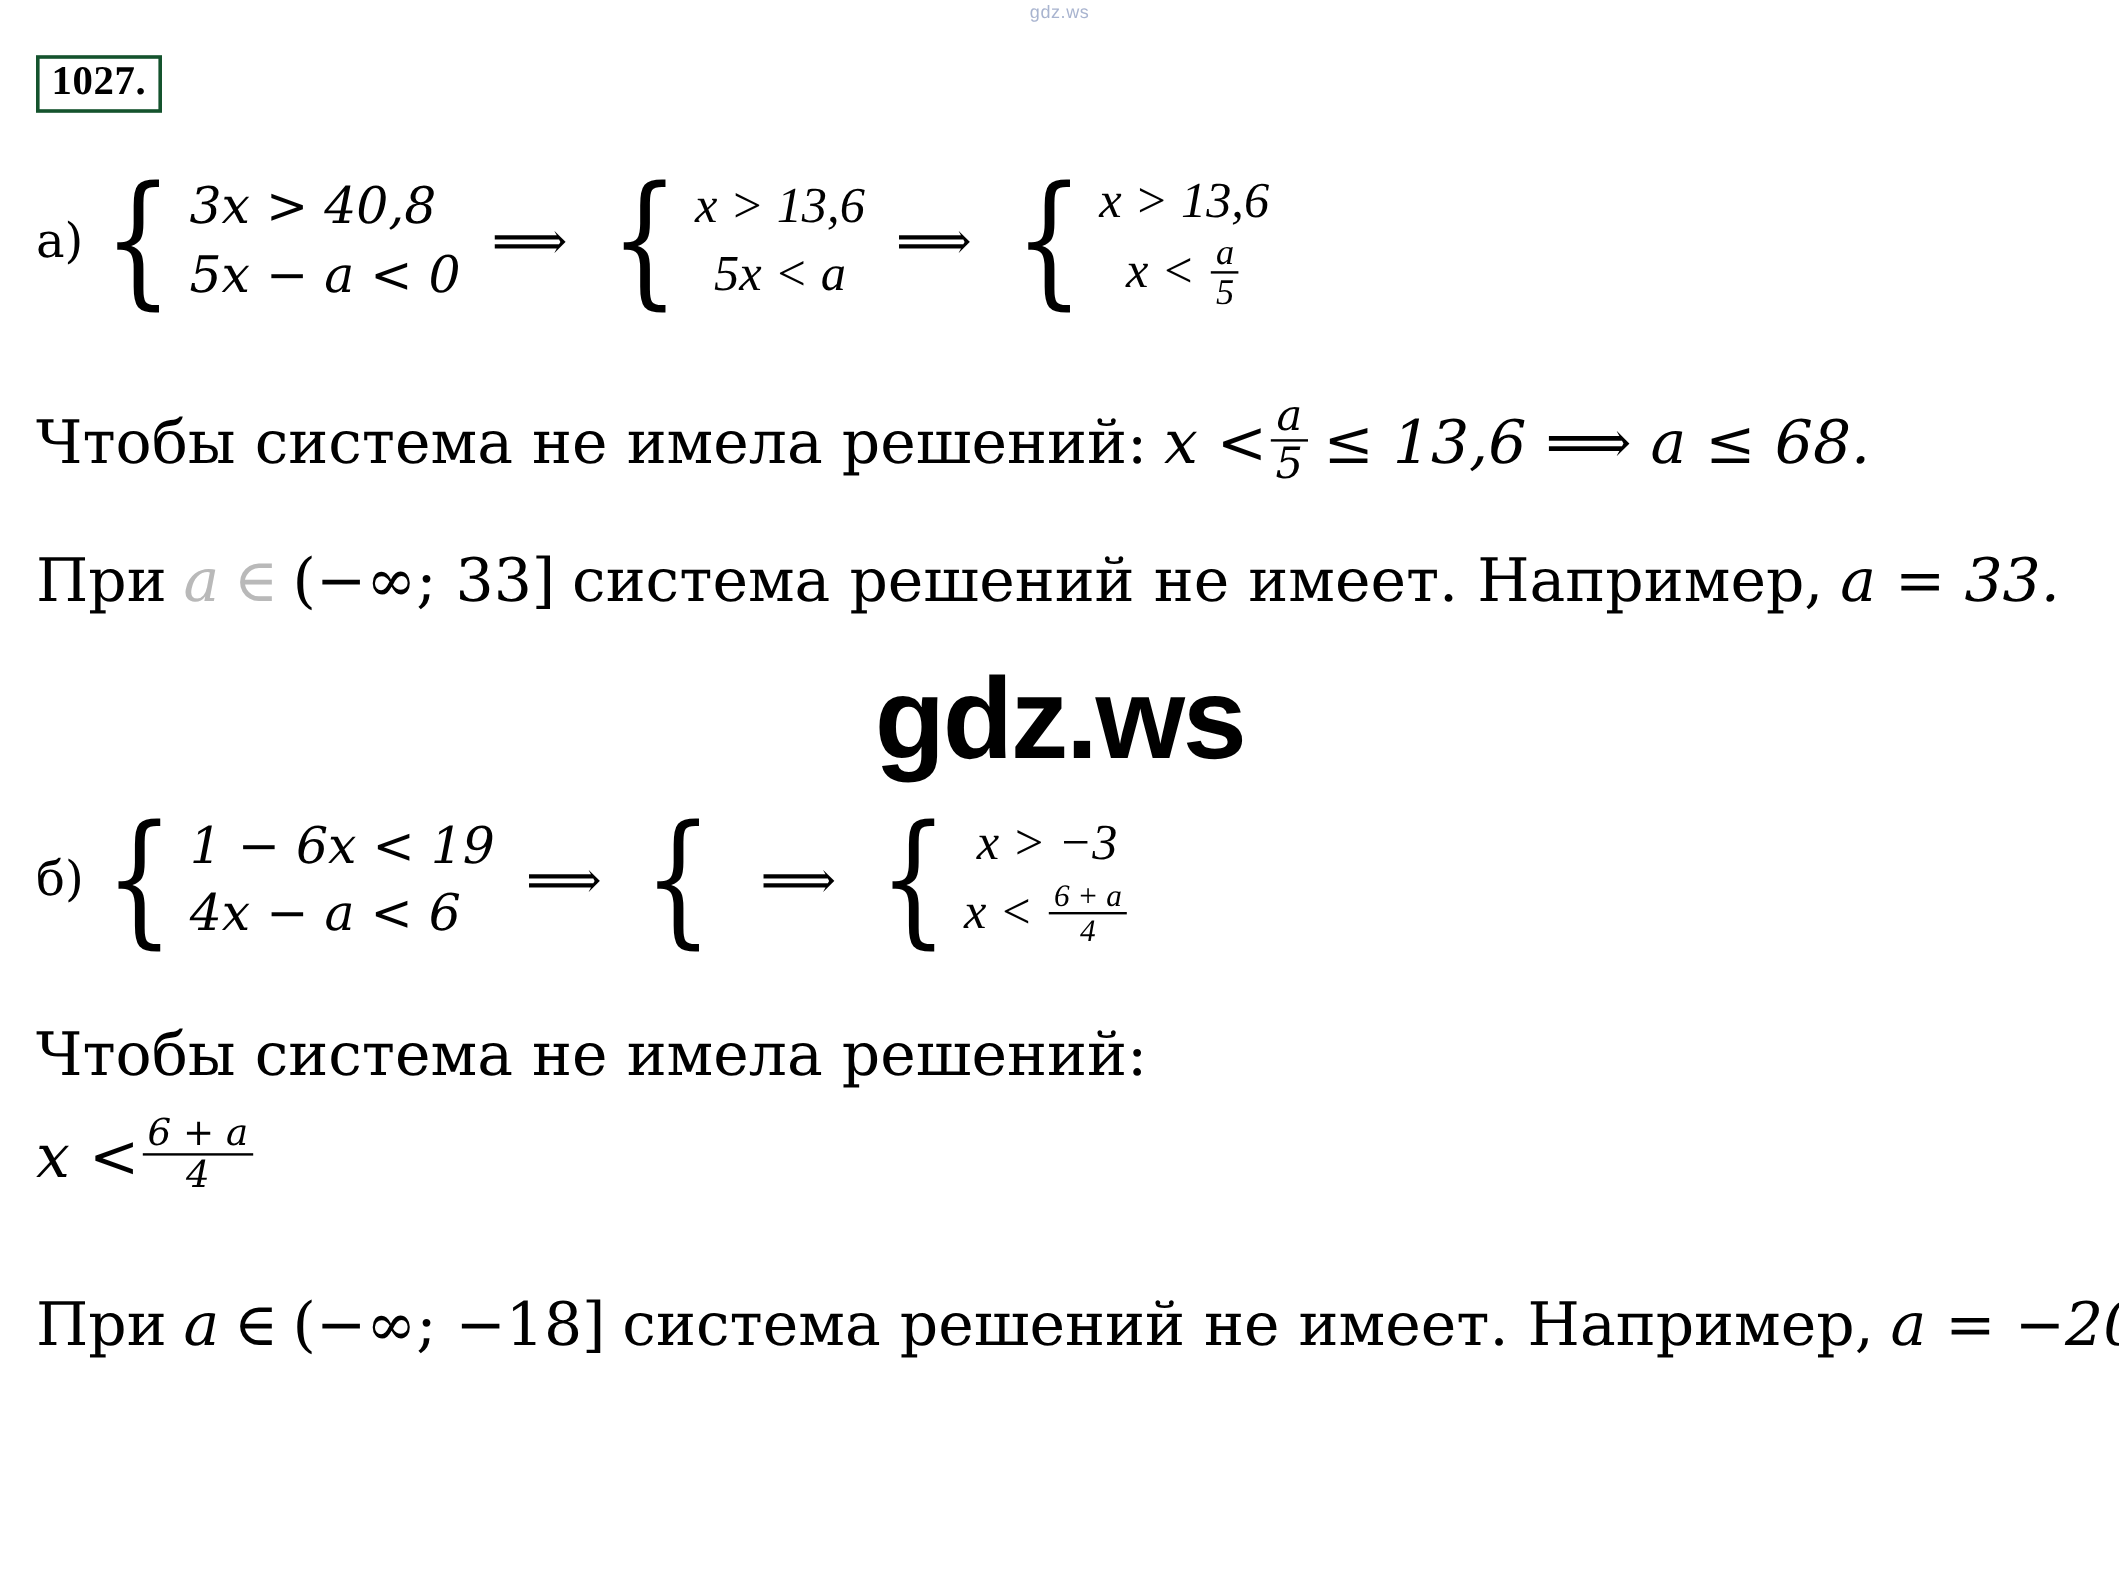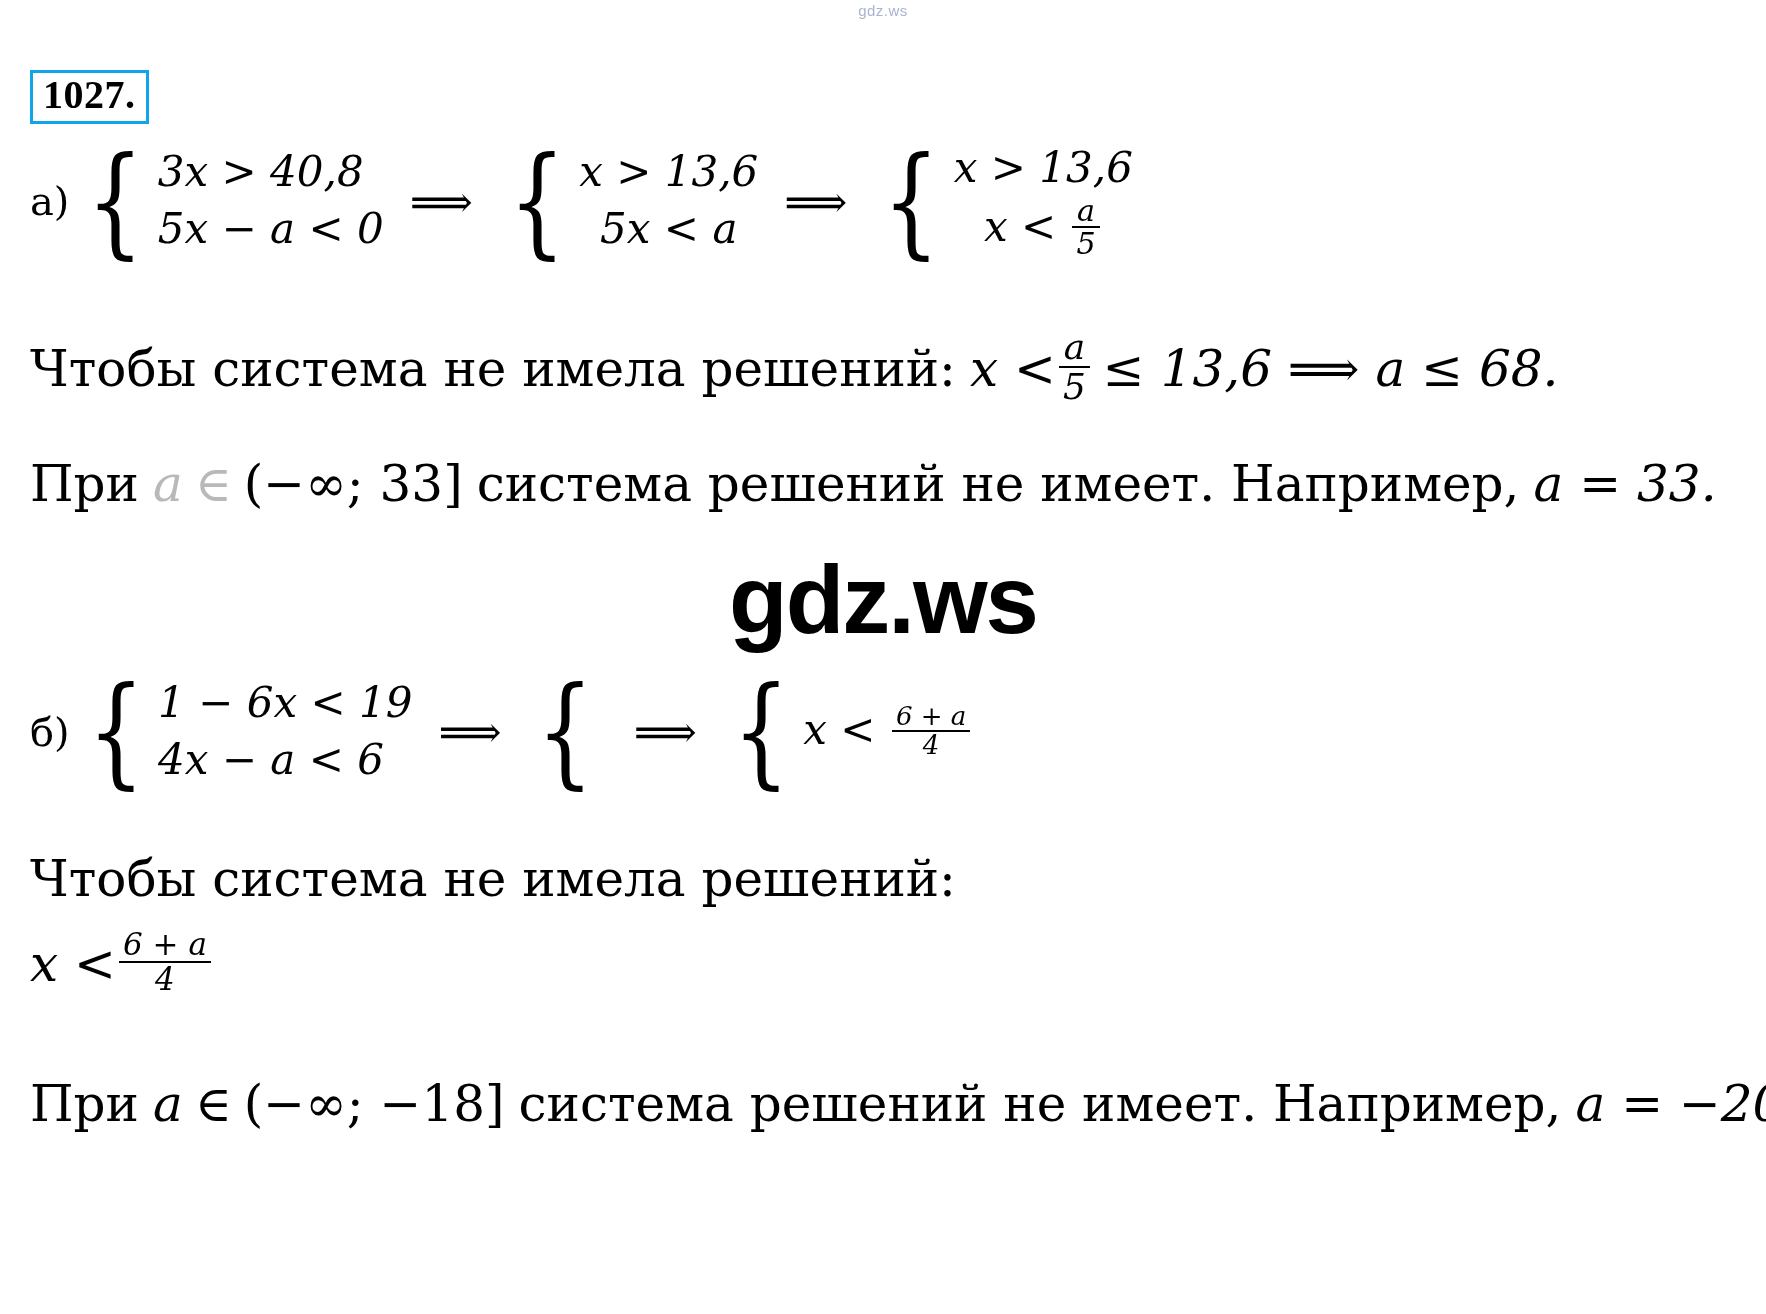--- a/index.html
+++ b/index.html
@@ -26,28 +26,27 @@
     font-size: 15px;
     color: #9aa7c7;
     letter-spacing: 0.5px;
     opacity: 0.85;
   }
 
   .task-number {
     position: absolute;
     top: 46px;
     left: 30px;
-    border: 3px solid #0ea5e9;
+    border: 3px solid #14532d;
     padding: 2px 10px 6px 10px;
     font-family: "Liberation Serif", serif;
     font-weight: bold;
-    font-size: 40px;
+    font-size: 34px;
     line-height: 1;
     letter-spacing: 0.5px;
-    margin-top: 24px;
   }
 
   .row {
     display: flex;
     align-items: center;
   }
 
   .it { font-style: italic; }
 
   .label-ab {
@@ -74,21 +73,21 @@
     display: flex;
     flex-direction: column;
     justify-content: flex-end;
   }
   .sys-lines > div {
     font-family: "DejaVu Serif", serif;
     font-size: 42px;
     line-height: 1.35;
     white-space: nowrap;
   }
-  .sys-lines.center > div { text-align: center; }
+  .sys-lines.center > div { text-align: center; font-family: Liberation Serif, serif; }
 
   .arrow {
     font-family: "DejaVu Serif", serif;
     font-size: 44px;
     margin: 0 26px;
   }
 
   
   .frac {
     display: inline-flex;
@@ -235,20 +234,21 @@
     <span class="brace">{</span>
     <span class="sys-lines">
     </span>
   </span>
 
   <span class="arrow">⟹</span>
 
   <span class="system">
     <span class="brace">{</span>
     <span class="sys-lines center">
+      <div class="it">x &gt; −3</div>
       <div class="it">
         <span>x &lt;</span>
         <span class="frac small">
           <span class="num">6 + a</span>
           <span class="den">4</span>
         </span>
       </div>
     </span>
   </span>
 </div>

